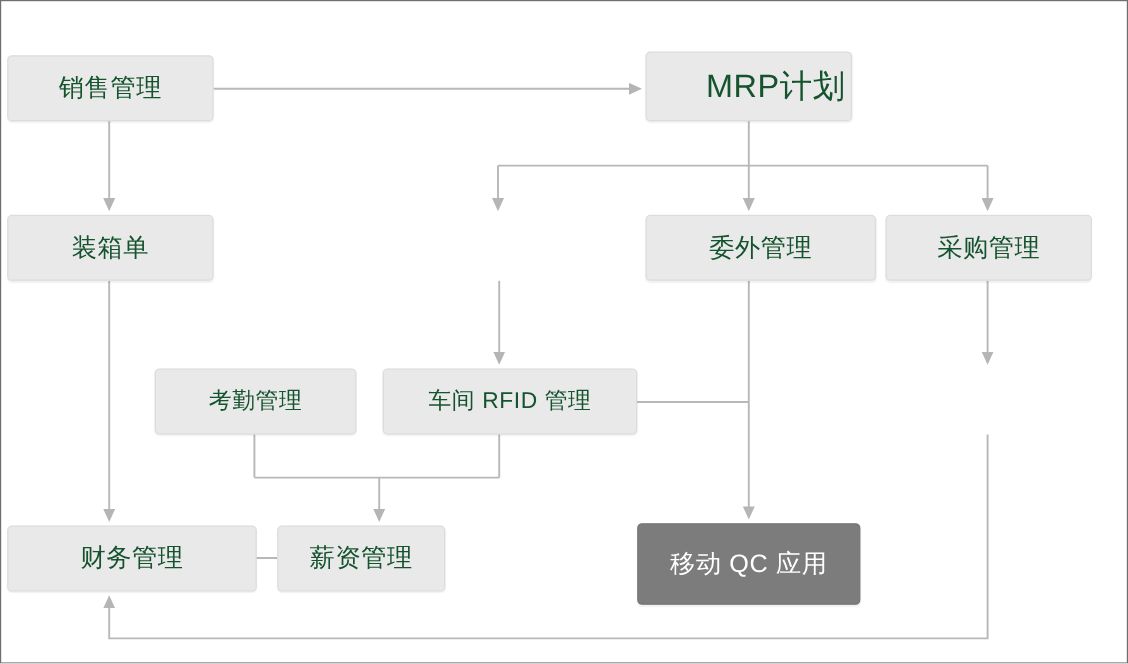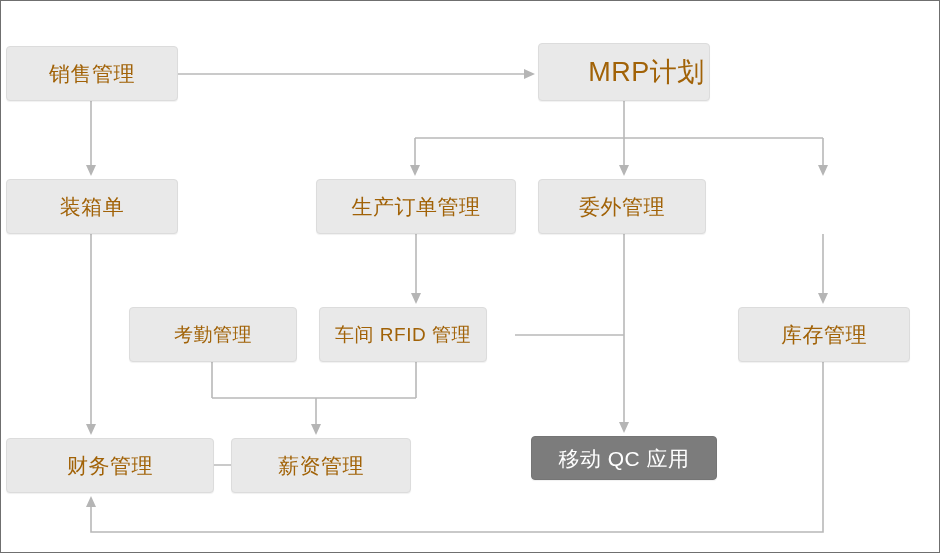--- a/index.html
+++ b/index.html
@@ -26,21 +26,21 @@
     width: 940px;
     height: 553px;
     pointer-events: none;
   }
   .node {
     position: absolute;
     box-sizing: border-box;
     background: #e9e9e9;
     border: 1px solid #dcdcdc;
     border-radius: 4px;
-    color: #a16207;
+    color: #14532d;
     display: flex;
     align-items: center;
     justify-content: center;
     text-align: center;
     font-size: 21px;
     line-height: 1;
     letter-spacing: 0.5px;
     box-shadow: 0 1px 1px rgba(0,0,0,0.06);
     white-space: nowrap;
   }
@@ -105,46 +105,43 @@
   </div>
 
   <div class="node emphasis" style="left:537px; top:42px; width:172px; height:58px;padding-left:45px;">
     <span>MRP计划</span>
   </div>
 
   <div class="node" style="left:5px; top:178px; width:172px; height:55px;">
     <span>装箱单</span>
   </div>
 
-  <div class="node" style="left:315px; top:178px; width:200px; height:55px;">
-    <span>生产订单管理</span>
-  </div>
 
-  <div class="node" style="left:537px; top:178px; width:168px; height:55px;">
+  <div class="node" style="left:537px; top:178px; width:192px; height:55px;">
     <span>委外管理</span>
   </div>
 
+  <div class="node" style="left:737px; top:178px; width:172px; height:55px;">
+    <span>采购管理</span>
+  </div>
 
   <div class="node small" style="left:128px; top:306px; width:168px; height:55px;font-family:Liberation Serif, serif;">
     <span>考勤管理</span>
   </div>
 
-  <div class="node small" style="left:318px; top:306px; width:168px; height:55px;align-items:center;">
+  <div class="node small" style="left:318px; top:306px; width:212px; height:55px;align-items:center;">
     <span>车间 RFID 管理</span>
   </div>
 
-  <div class="node" style="left:737px; top:306px; width:172px; height:55px;">
-    <span>库存管理</span>
-  </div>
 
   <div class="node" style="left:5px; top:437px; width:208px; height:55px;">
     <span>财务管理</span>
   </div>
 
-  <div class="node" style="left:230px; top:437px; width:180px; height:55px;">
+  <div class="node" style="left:230px; top:437px; width:140px; height:55px;">
     <span>薪资管理</span>
   </div>
 
-  <div class="node dark" style="left:530px; top:435px; width:186px; height:44px;text-align:center;">
+  <div class="node dark" style="left:530px; top:435px; width:186px; height:68px;text-align:center;">
     <span>移动 QC 应用</span>
   </div>
 
 </div>
 
 </body></html>

